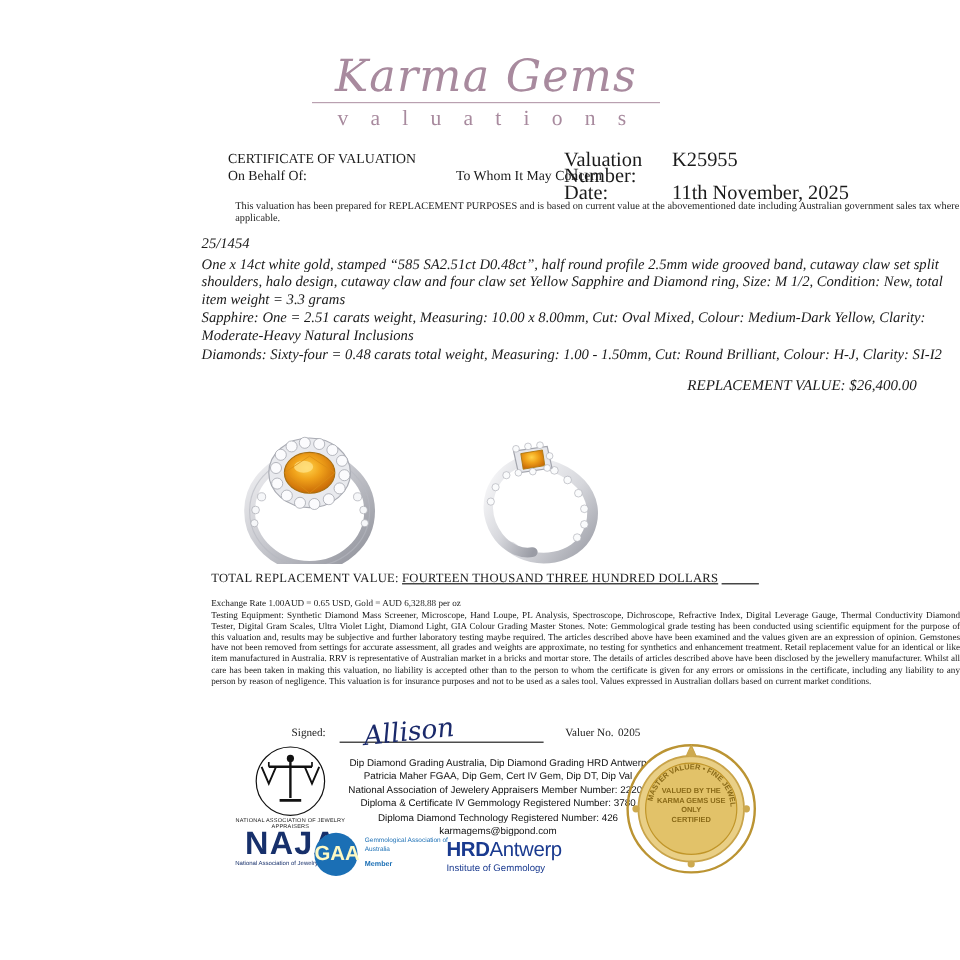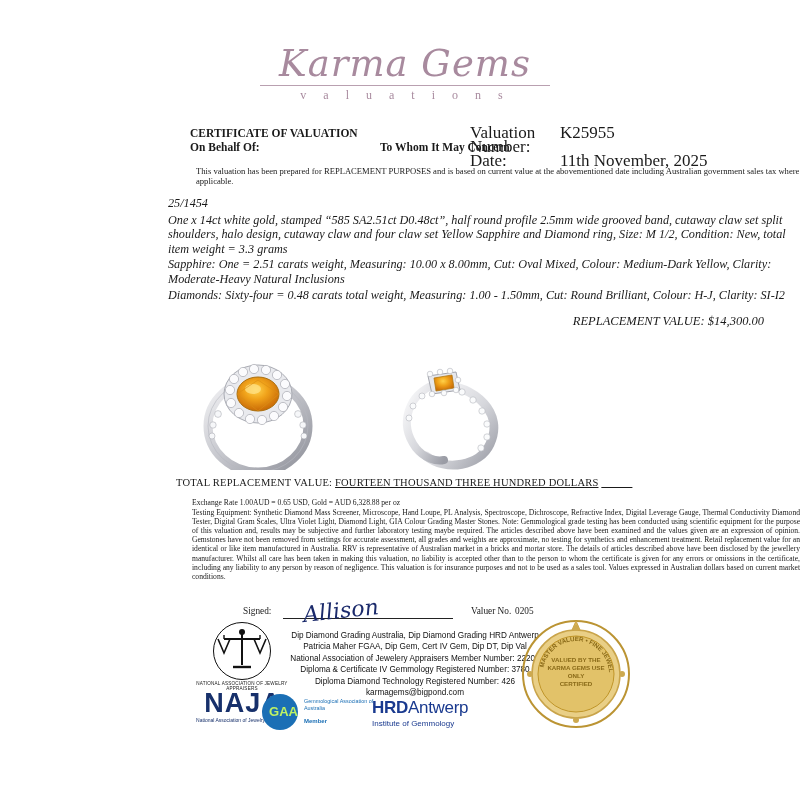--- a/index.html
+++ b/index.html
@@ -3,25 +3,25 @@
 <meta charset="utf-8">
 <style>
   html,body{margin:0;padding:0;background:#ffffff;}
   body{width:800px;height:800px;font-family:"Liberation Serif",serif;color:#1a1a1a;position:relative;overflow:hidden;}
   .page{position:absolute;left:0;top:0;width:800px;height:640px;background:#fff;}
 
   
   .logo-wrap{position:absolute;left:255px;top:45px;width:300px;text-align:center;}
   .logo-script{font-family:"DejaVu Serif",serif;font-style:italic;font-size:37px;letter-spacing:1px;color:#a88a9e;line-height:1;}
   .logo-rule{width:290px;height:1px;background:#b9a0b0;margin:3px auto 2px auto;}
-  .logo-sub{font-family:"Liberation Serif",serif;font-size:12px;letter-spacing:7px;color:#a88a9e;}
+  .logo-sub{font-family:"Liberation Serif",serif;font-size:18px;letter-spacing:7px;color:#a88a9e;}
 
   
   .hdr{position:absolute;left:190px;top:126px;width:420px;font-size:11.5px;}
-  .hdr .r{display:flex;line-height:14px;font-weight:bold;}
+  .hdr .r{display:flex;line-height:14px;}
   .hdr .lbl{width:190px;}
   .hdr-right{position:absolute;left:470px;top:126px;width:330px;font-size:17px;}
   .hdr-right .r{display:flex;line-height:14px;}
   .hdr-right .lbl{width:90px;}
 
   .disclaimer{position:absolute;left:196px;top:166px;width:614px;font-size:8.6px;line-height:10px;text-align:left;}
 
   
   .desc{position:absolute;left:168px;top:196px;width:626px;font-size:12.2px;font-style:italic;line-height:14.6px;}
   .desc p{margin:0 0 1px 0;}
@@ -30,42 +30,42 @@
 
   
   .photo{position:absolute;left:180px;top:330px;width:440px;height:140px;}
 
   
   .total{position:absolute;left:176px;top:477px;width:640px;font-size:10.5px;letter-spacing:.2px;}
   .total u{}
 
   
   .fine{position:absolute;left:176px;top:498px;width:624px;font-size:7.6px;line-height:9.1px;text-align:justify;}
-  .fine p{margin:0 0 0 16px;}
+  .fine p{margin:0 0 0 0;}
   .fine .ex{margin-bottom:1px;}
 
   
   .sigline{position:absolute;left:243px;top:606px;width:330px;font-size:9.3px;}
   .sigline .sig-underline{position:absolute;left:40px;top:12px;width:170px;border-bottom:1px solid #222;}
   .sig-script{position:absolute;left:60px;top:-8px;font-family:"DejaVu Serif",serif;font-style:italic;font-size:22px;color:#1b2a6b;transform:rotate(-6deg);}
 
   
   .creds{position:absolute;left:250px;top:630px;width:330px;text-align:center;font-family:"Liberation Sans",sans-serif;font-size:8.2px;line-height:11.4px;color:#111;}
 
   
   .naja-seal{position:absolute;left:196px;top:622px;width:92px;height:66px;text-align:center;}
   .naja-seal .circ{width:56px;height:56px;border-radius:50%;border:1.4px solid #111;margin:0 auto;position:relative;}
   .naja-seal .cap{font-family:"Liberation Sans",sans-serif;font-size:4.6px;letter-spacing:.2px;line-height:5.4px;margin-top:1px;}
   .naja-logo{position:absolute;left:188px;top:690px;width:110px;text-align:center;}
   .naja-logo .word{font-family:"Liberation Sans",sans-serif;font-weight:bold;font-size:27px;color:#17306b;letter-spacing:1px;line-height:26px;}
   .naja-logo .sub{font-family:"Liberation Sans",sans-serif;font-size:5px;color:#17306b;line-height:6px;margin-top:1px;}
 
   
   .gaa{position:absolute;left:262px;top:692px;width:120px;}
-  .gaa .ball{width:36px;height:36px;border-radius:50%;background:#1b6fb5;color:#bef264;font-family:"Liberation Sans",sans-serif;font-weight:bold;font-size:13px;text-align:right;line-height:36px;position:absolute;left:0;top:2px;}
+  .gaa .ball{width:36px;height:36px;border-radius:50%;background:#1b6fb5;color:#fef9c3;font-family:"Liberation Sans",sans-serif;font-weight:bold;font-size:17px;text-align:left;line-height:36px;position:absolute;left:0;top:2px;}
   .gaa .t1{position:absolute;left:42px;top:6px;font-family:"Liberation Sans",sans-serif;font-size:5.4px;color:#1b6fb5;line-height:7px;width:76px;}
   .gaa .t2{position:absolute;left:42px;top:26px;font-family:"Liberation Sans",sans-serif;font-size:6px;color:#1b6fb5;font-weight:bold;}
 
   
   .hrd{position:absolute;left:372px;top:698px;width:160px;}
   .hrd .name{font-family:"Liberation Sans",sans-serif;font-size:17px;font-weight:bold;color:#1a3a8f;letter-spacing:-.3px;}
   .hrd .name .light{font-weight:normal;margin-top:36px;}
   .hrd .sub{font-family:"Liberation Sans",sans-serif;font-size:8px;color:#1a3a8f;margin-top:1px;}
 
   
@@ -107,21 +107,21 @@
 
   <div class="disclaimer">This valuation has been prepared for REPLACEMENT PURPOSES and is based on current value at the abovementioned date including Australian government sales tax where applicable.</div>
 
   <div class="desc">
     <p class="ref">25/1454</p>
     <p>One x 14ct white gold, stamped “585 SA2.51ct D0.48ct”, half round profile 2.5mm wide grooved band, cutaway claw set split shoulders, halo design, cutaway claw and four claw set Yellow Sapphire and Diamond ring, Size: M 1/2, Condition: New, total item weight = 3.3 grams</p>
     <p>Sapphire: One = 2.51 carats weight, Measuring: 10.00 x 8.00mm, Cut: Oval Mixed, Colour: Medium-Dark Yellow, Clarity: Moderate-Heavy Natural Inclusions</p>
     <p>Diamonds: Sixty-four = 0.48 carats total weight, Measuring: 1.00 - 1.50mm, Cut: Round Brilliant, Colour: H-J, Clarity: SI-I2</p>
     <div class="repval">
       <span>REPLACEMENT VALUE:</span>
-      <span>$14,300.00</span>
+      <span>$26,400.00</span>
     </div>
   </div>
 
   <div class="photo">
     <svg width="440" height="140" viewBox="0 0 440 140">
       <defs>
         <radialGradient id="gem" cx="45%" cy="38%" r="62%">
           <stop offset="0%" stop-color="#ffd24a"></stop>
           <stop offset="45%" stop-color="#f0a21a"></stop>
           <stop offset="100%" stop-color="#c96a06"></stop>

